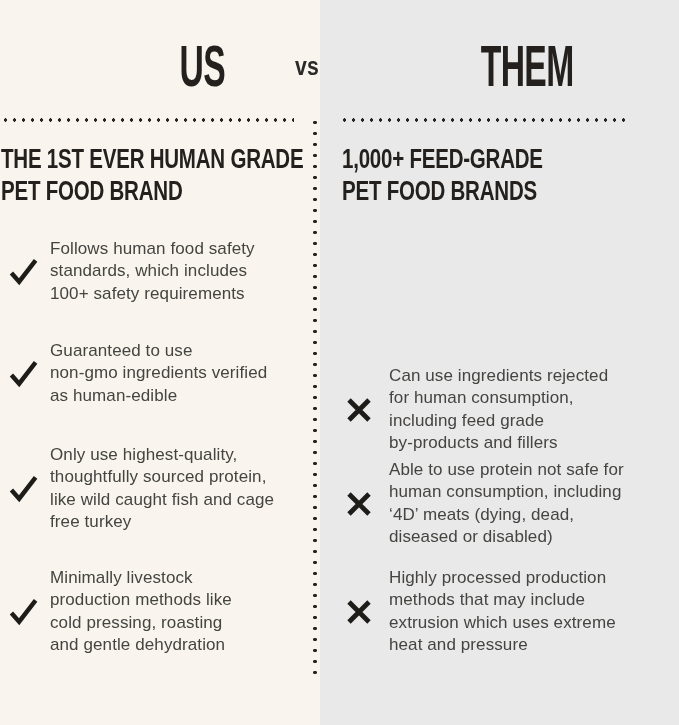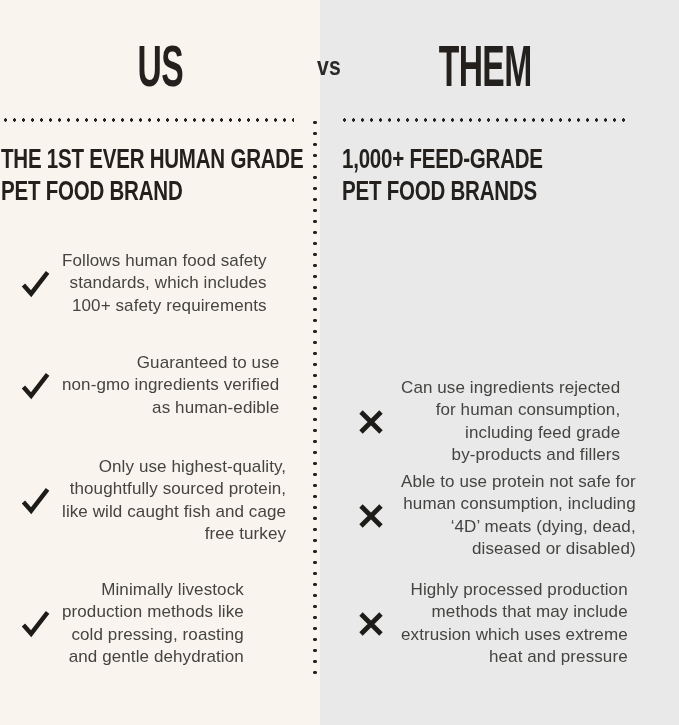--- a/index.html
+++ b/index.html
@@ -9,35 +9,35 @@
     height: 725px;
     overflow: hidden;
     font-family: "Liberation Sans", sans-serif;
     background: #f9f5ee;
   }
   .panel { position:absolute; top:0; bottom:0; }
   #us-panel   { left:0;   width:320px; background:#f9f5ee; }
   #them-panel { left:320px; right:0;   background:#e9e9ea; }
 
   
-  .title-box { position:absolute; text-align:center; }
+  .title-box { position:absolute; text-align:center;margin-left:42px; }
   .title-text {
     display:inline-block;
     font-weight:bold;
     font-size:58px;
     line-height:58px;
     letter-spacing:-1px;
     color:#23201d;
     transform:scaleX(0.58);
     transform-origin:center top;
     white-space:nowrap;
   }
   #us-title-box   { left:0;    width:320px; top:37px; }
   #them-title-box { left:340px; width:290px; top:37px; }
-  #vs-box { position:absolute; left:293px; width:50px; top:54px; text-align:right; }
+  #vs-box { position:absolute; left:293px; width:50px; top:54px; text-align:left; }
   #vs-box .vs-text {
     display:inline-block;
     font-weight:bold;
     font-size:25px;
     line-height:25px;
     color:#2b2a28;
     transform:scaleX(0.85);
     transform-origin:center top;
   }
 
@@ -70,22 +70,21 @@
     transform-origin:left top;
   }
   #us-heading   { left:1px; }
   #them-heading { left:342px; }
 
   
   .item {
     position:absolute;
     display:flex;
     align-items:center;
-    margin:16px;
-    text-align:right;
+    margin:4px;
   }
   .item-left  { left:4px;   width:305px; }
   .item-right { left:341px; width:330px; }
   .icon-wrap { flex:0 0 auto; display:flex; align-items:center; justify-content:center; }
   .item-left  .icon-wrap { width:30px; margin-right:12px; }
   .item-right .icon-wrap { width:27px; margin-right:17px; }
   .body-text {
     margin:0;
     font-size:17px;
     line-height:22.4px;

